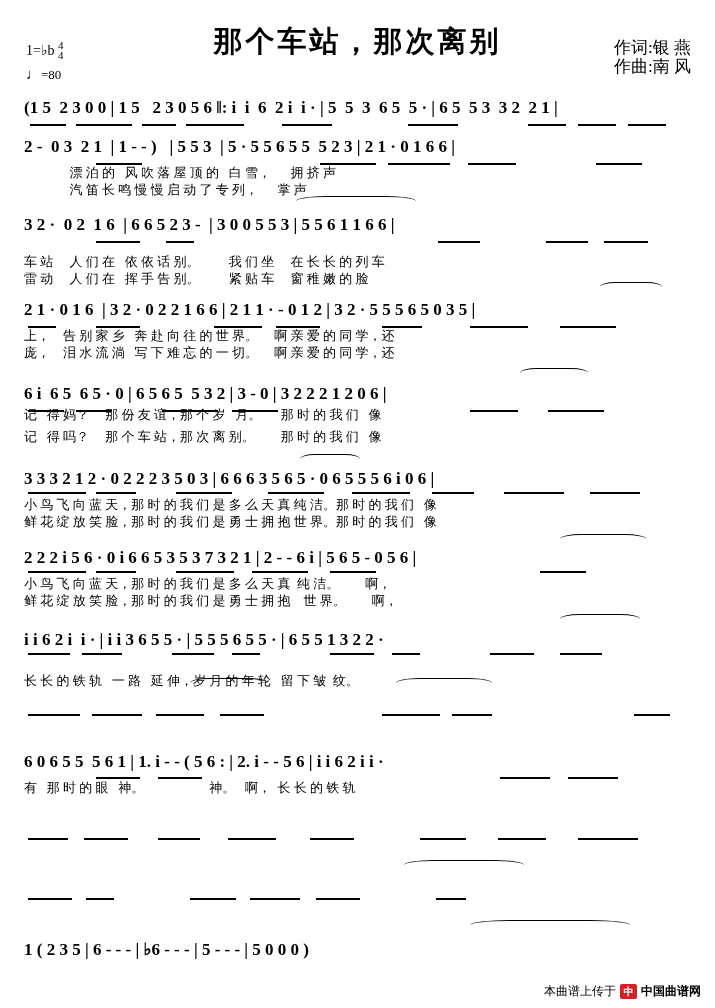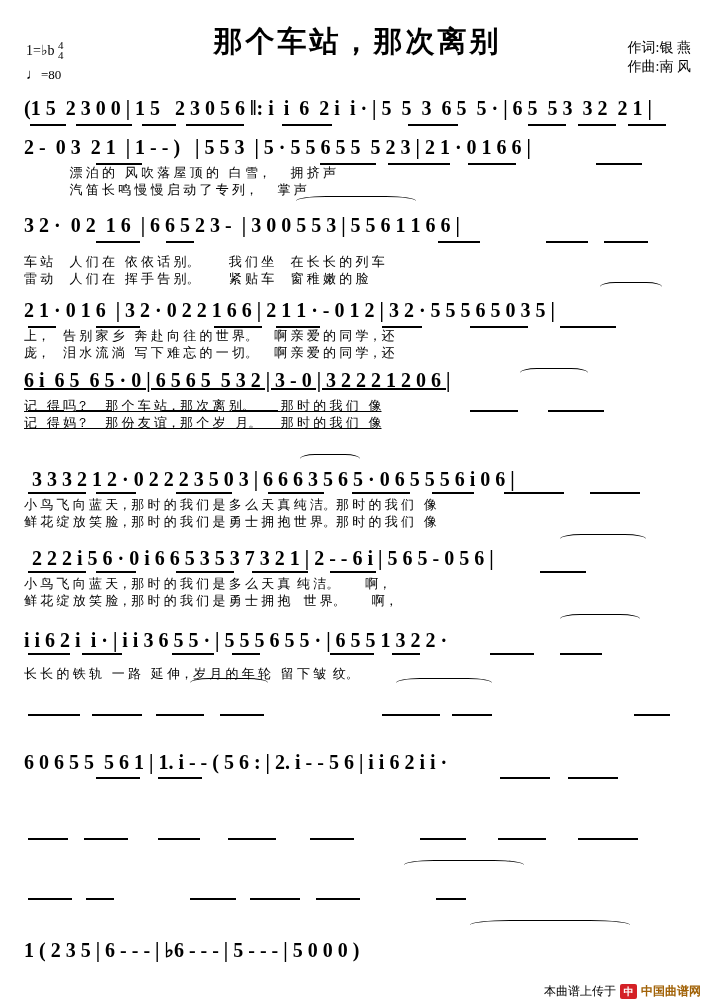--- a/index.html
+++ b/index.html
@@ -11,62 +11,62 @@
   .sheet{position:relative;width:715px;height:1008px;}
 
   
   .title{
     position:absolute;top:22px;left:0;width:715px;text-align:center;
     font-family:"Liberation Serif", serif;
     font-size:29px;font-weight:bold;letter-spacing:3px;
   }
   .credits{
     position:absolute;top:38px;right:24px;text-align:right;
-    font-size:14px;line-height:19px;
+    font-size:17px;line-height:19px;
   }
   .keysig{
     position:absolute;left:26px;top:40px;
     font-size:14px;line-height:16px;
   }
   .keysig .frac{display:inline-block;vertical-align:-4px;font-size:11px;line-height:10px;text-align:center;}
   .tempo{
     position:absolute;left:26px;top:66px;font-size:13px;
   }
   .tempo .note{font-size:15px;}
 
   
   .row{position:absolute;left:24px;width:668px;}
   .notes{
     font-family:"Liberation Serif", serif;
-    font-size:20px;font-weight:bold;letter-spacing:0px;
+    font-size:17px;font-weight:bold;letter-spacing:0px;
     white-space:pre;line-height:24px;
   }
   .lyr{
     font-family:"Liberation Serif", serif;
     font-size:13px;white-space:pre;line-height:17px;letter-spacing:0px;
   }
   .lyr.l2{}
-  .small{font-size:20px;margin-left:8px;}
+  .small{font-size:17px;}
 
   
   .ul{position:absolute;height:1.6px;background:#000;}
 
   
   .slur{position:absolute;border-top:1.6px solid #000;border-radius:50%/100%;height:9px;}
 
   
   .footer{
     position:absolute;right:14px;bottom:8px;font-size:12px;
     display:flex;align-items:center;gap:4px;
   }
   .footer .logo{
     display:inline-block;width:17px;height:15px;background:#d42026;color:#fff;
     font-size:10px;line-height:15px;text-align:center;border-radius:2px;font-weight:bold;
   }
-  .footer .site{color:#a16207;font-weight:bold;}
+  .footer .site{color:#000000;font-weight:bold;}
 </style>
 </head>
 <body>
 
 <div class="sheet">
 
   <div class="title">那个车站，那次离别</div>
 
   <div class="credits">
     <div>作词:银 燕</div>
@@ -100,46 +100,47 @@
     <div class="lyr" style="margin-top:16px;">车 站     人 们 在   依 依 话 别。         我 们 坐     在 长 长 的 列 车</div>
     <div class="lyr l2">雷 动     人 们 在   挥 手 告 别。         紧 贴 车     窗 稚 嫩 的 脸</div>
   </div>
 
   <div class="row" style="top:298px;">
     <div class="notes">2 1 · 0 1 6  | 3 2 · 0 2 2 1 6 6 | 2 1 1 · - 0 1 2 | 3 2 · 5 5 5 6 5 0 3 5 |</div>
     <div class="lyr" style="margin-top:5px;">上，    告 别 家 乡   奔 赴 向 往 的 世 界。     啊 亲 爱 的 同 学，还</div>
     <div class="lyr l2">庞，    泪 水 流 淌   写 下 难 忘 的 一 切。     啊 亲 爱 的 同 学，还</div>
   </div>
 
-  <div class="row" style="top:368px;text-decoration:underline;">
+  <div class="row" style="top:382px;">
     <div class="notes">6 i  6 5  6 5 · 0 | 6 5 6 5  5 3 2 | 3 - 0 | 3 2 2 2 1 2 0 6 |</div>
+    <div class="lyr l2">记   得 妈？     那 份 友 谊，那 个 岁   月。      那 时 的 我 们   像</div>
     <div class="lyr" style="margin-top:5px;">记   得 吗？     那 个 车 站，那 次 离 别。        那 时 的 我 们   像</div>
-    <div class="lyr l2">记   得 妈？     那 份 友 谊，那 个 岁   月。      那 时 的 我 们   像</div>
   </div>
 
   <div class="row" style="top:467px;">
     <div class="notes small">3 3 3 2 1 2 · 0 2 2 2 3 5 0 3 | 6 6 6 3 5 6 5 · 0 6 5 5 5 6 i 0 6 |</div>
     <div class="lyr" style="margin-top:5px;">小 鸟 飞 向 蓝 天，那 时 的 我 们 是 多 么 天 真 纯 洁。那 时 的 我 们   像</div>
     <div class="lyr l2">鲜 花 绽 放 笑 脸，那 时 的 我 们 是 勇 士 拥 抱 世 界。那 时 的 我 们   像</div>
   </div>
 
   <div class="row" style="top:546px;">
     <div class="notes small">2 2 2 i 5 6 · 0 i 6 6 5 3 5 3 7 3 2 1 | 2 - - 6 i | 5 6 5 - 0 5 6 |</div>
     <div class="lyr" style="margin-top:5px;">小 鸟 飞 向 蓝 天，那 时 的 我 们 是 多 么 天 真  纯 洁。        啊，</div>
     <div class="lyr l2">鲜 花 绽 放 笑 脸，那 时 的 我 们 是 勇 士 拥 抱    世 界。        啊，</div>
   </div>
 
   <div class="row" style="top:628px;">
     <div class="notes">i i 6 2 i  i · | i i 3 6 5 5 · | 5 5 5 6 5 5 · | 6 5 5 1 3 2 2 ·</div>
-    <div class="lyr" style="margin-top:13px;">长 长 的 铁 轨   一 路   延 伸，岁 月 的 年 轮   留 下 皱  纹。</div>
+    <div class="lyr" style="margin-top:20px;">长 长 的 铁 轨   一 路   延 伸，岁 月 的 年 轮   留 下 皱  纹。</div>
   </div>
 
 
   <div class="row" style="top:750px;">
     <div class="notes">6 0 6 5 5  5 6 1 | 1. i - - ( 5 6 : | 2. i - - 5 6 | i i 6 2 i i ·</div>
+    <div class="lyr" style="margin-top:5px;">有   那 时 的 眼   神。                    神。   啊，  长 长 的 铁 轨</div>
   </div>
 
 
 
   <div class="row" style="top:938px;">
     <div class="notes">1 ( 2 3 5 | 6 - - - | ♭6 - - - | 5 - - - | 5 0 0 0 )</div>
   </div>
 
   <div class="ul" style="left:30px;top:124px;width:36px;"></div>
   <div class="ul" style="left:76px;top:124px;width:56px;"></div>

